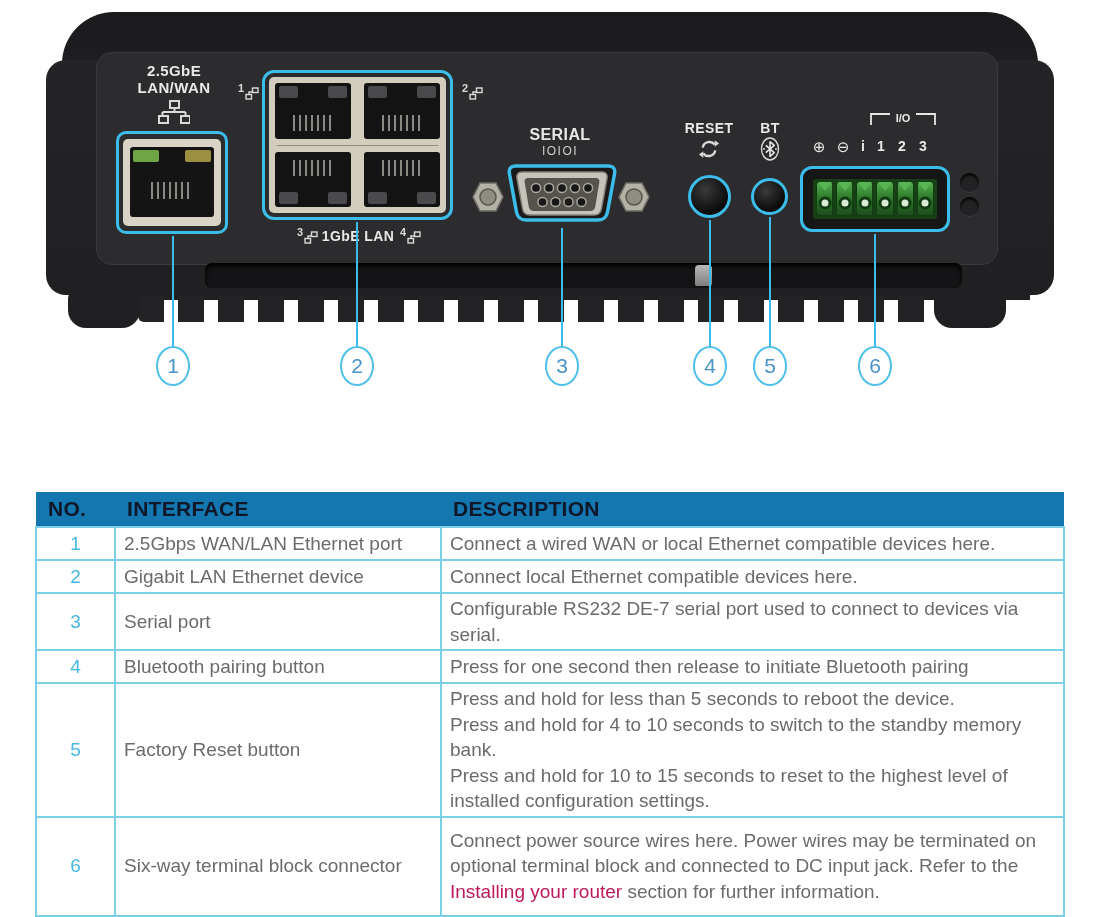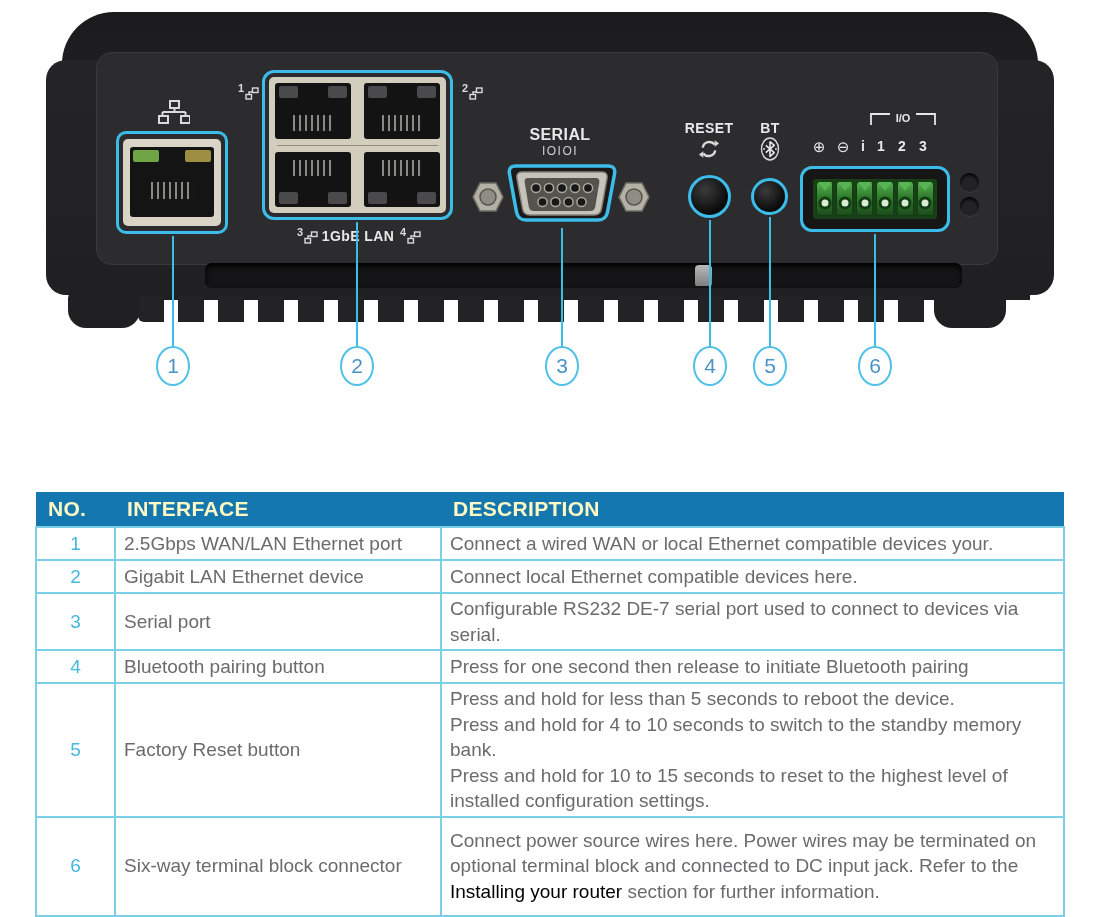--- a/index.html
+++ b/index.html
@@ -61,44 +61,48 @@
 
   
   .leader { position:absolute; width:2px; background:#3cbce8; }
   .callout { position:absolute; width:34px; height:40px; border:2px solid #4fc0e8; border-radius:50%;
              background:#fff; color:#4a93c6; font-size:21px; display:flex; align-items:center; justify-content:center; }
 
   
   .ref-table { position:absolute; left:35px; top:492px; width:1028px; border-collapse:collapse; table-layout:fixed;
                color:#6b6b6d; font-size:19px; }
   .ref-table col.c-no { width:79px; } .ref-table col.c-if { width:326px; } .ref-table col.c-de { width:623px; }
-  .ref-table thead th { background:#1477b0; color:#fef9c3; font-size:21px; font-weight:bold; text-align:left;
+  .ref-table thead th { background:#1477b0; color:#0f172a; font-size:21px; font-weight:bold; text-align:left;
                         height:35px; padding:0 0 0 12px; letter-spacing:.3px; }
   .ref-table td { border:2px solid #7bd0e6; vertical-align:middle; padding:2px 8px; line-height:25.5px; }
   .ref-table td.no { text-align:center; color:#45b8e0; padding:2px 0; }
   .ref-table tr.h33 td { height:33px; } .ref-table tr.h54 td { height:54px; }
   .ref-table tr.h128 td.de, .ref-table tr.h99 td.de { vertical-align:middle; }
   .ref-table tr.h128 td { height:128px;margin-top:40px; } .ref-table tr.h99 td { height:99px; }
-  .ref-table a { color:#000000; text-decoration:none; }
+  .ref-table a { color:#be185d; text-decoration:none; }
 </style>
 </head>
 <body>
 
 <div class="figure">
 
   <div class="dev-top"></div>
   <div class="dev-body"></div>
   <div class="dev-face"></div>
   <div class="dev-groove"></div>
   <div class="dev-stud"></div>
   <div class="dev-strip"></div>
   <div class="dev-teeth"></div>
   <div class="dev-foot" style="left:68px;"></div>
   <div class="dev-foot" style="left:934px;"></div>
 
+  <div class="abs wlabel" style="left:114px; top:62px; width:120px; font-size:15px; line-height:17px;">
+    <div>2.5GbE</div>
+    <div>LAN/WAN</div>
+  </div>
   <svg class="abs" style="left:158px; top:100px;" width="32" height="25" viewBox="0 0 32 25">
     <g stroke="#dadada" stroke-width="2" fill="none">
       <rect x="12" y="1" width="9" height="7"></rect>
       <path d="M16.5 8 v4 M4.5 12 h23 M4.5 12 v4 M27.5 12 v4"></path>
       <rect x="1" y="16" width="9" height="7"></rect>
       <rect x="23" y="16" width="9" height="7"></rect>
     </g>
   </svg>
 
   <div class="hl" style="left:116px; top:131px; width:112px; height:103px;">
@@ -277,21 +281,21 @@
     <tr>
       <th>NO.</th>
       <th>INTERFACE</th>
       <th>DESCRIPTION</th>
     </tr>
   </thead>
   <tbody>
     <tr class="h33">
       <td class="no">1</td>
       <td>2.5Gbps WAN/LAN Ethernet port</td>
-      <td class="de">Connect a wired WAN or local Ethernet compatible devices your.</td>
+      <td class="de">Connect a wired WAN or local Ethernet compatible devices here.</td>
     </tr>
     <tr class="h33">
       <td class="no">2</td>
       <td>Gigabit LAN Ethernet device</td>
       <td class="de">Connect local Ethernet compatible devices here.</td>
     </tr>
     <tr class="h54">
       <td class="no">3</td>
       <td>Serial port</td>
       <td class="de">Configurable RS232 DE-7 serial port used to connect to devices via serial.</td>

